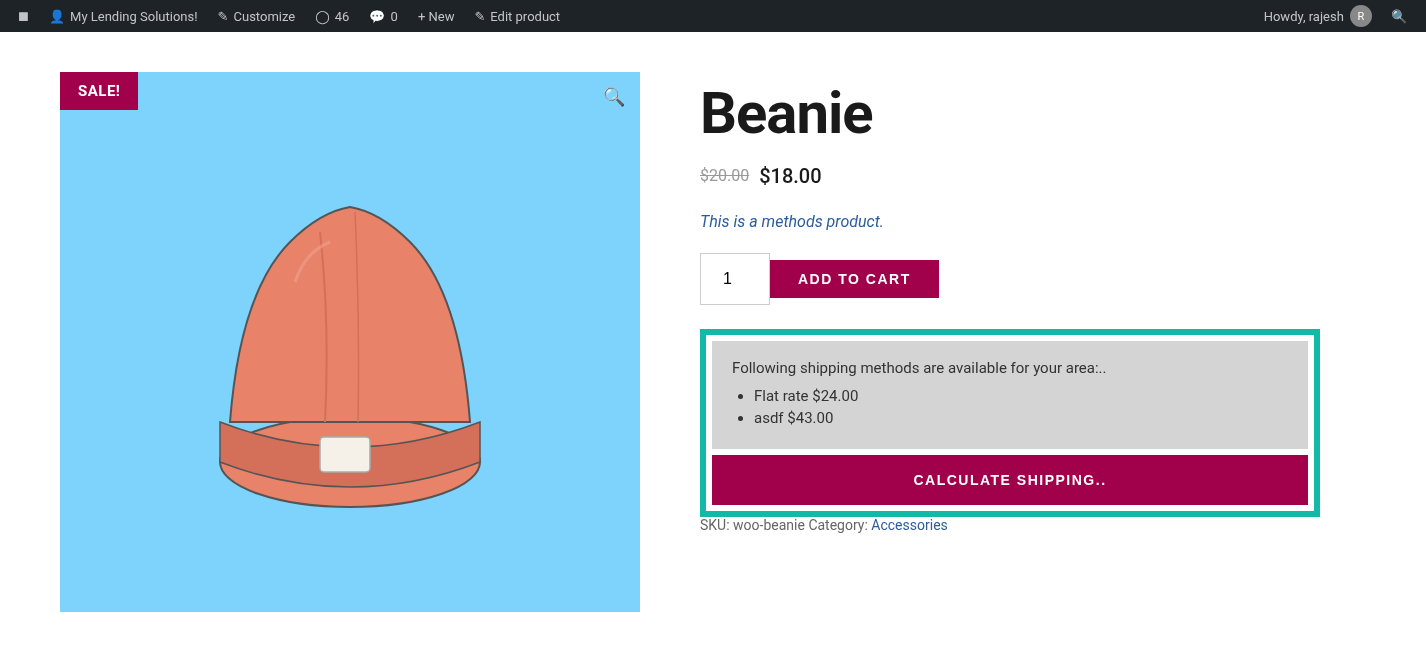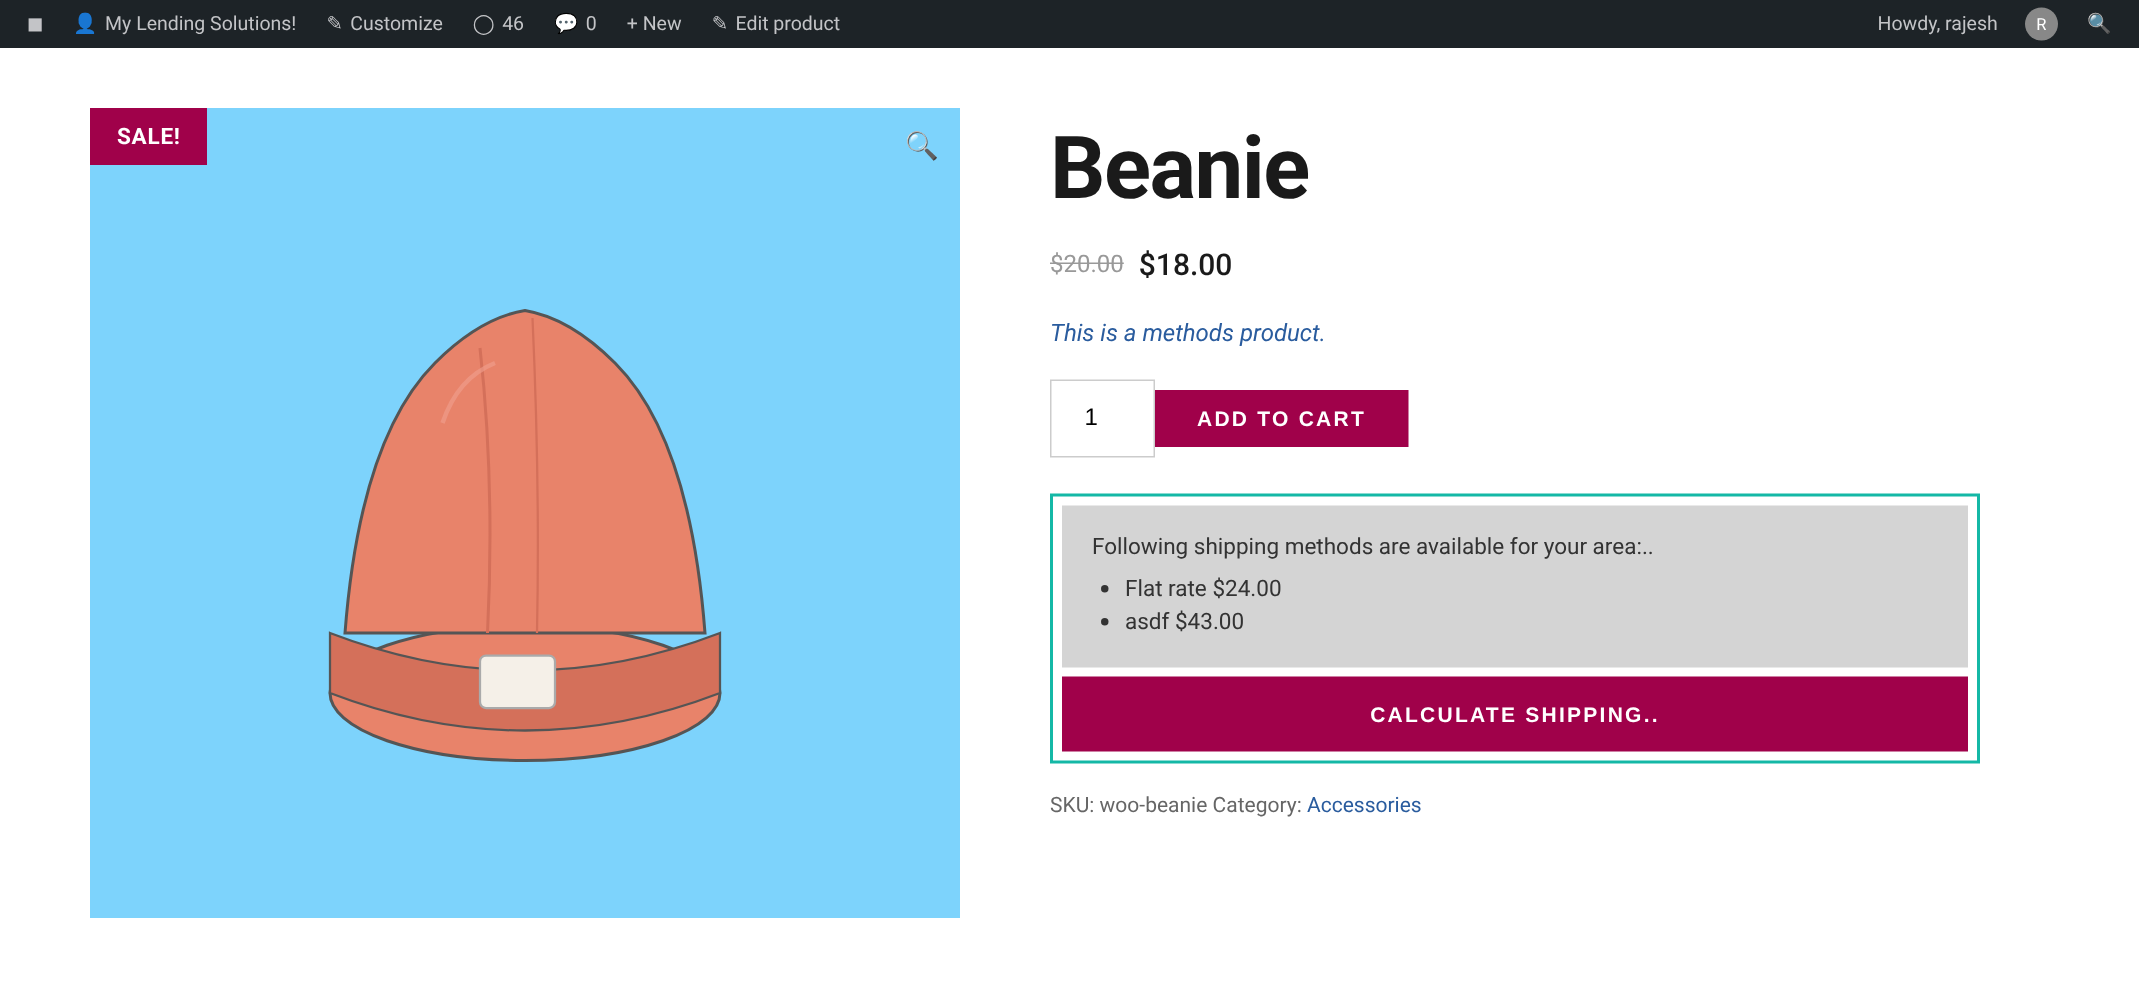--- a/index.html
+++ b/index.html
@@ -28,21 +28,21 @@
     }
     .admin-bar-right {
       margin-left: auto;
       display: flex;
       align-items: center;
       gap: 0;
     }
     .howdy-item {
       display: flex;
       align-items: center;
-      gap: 18px;
+      gap: 6px;
       padding: 0 10px;
       height: 32px;
       color: #c3c4c7;
       cursor: pointer;
     }
     .avatar-box {
       width: 22px;
       height: 22px;
       background: #888;
       border-radius: 50%;
@@ -163,23 +163,22 @@
       padding: 0 28px;
       font-size: 14px;
       font-weight: 700;
       text-transform: uppercase;
       letter-spacing: 1.5px;
       cursor: pointer;
     }
 
     
     .shipping-box {
-      border: 2px solid #14b8a6;
+      border: 6px solid #14b8a6;
       padding: 6px;
-      margin-bottom: 20px;
       max-width: 620px;
     }
     .shipping-info {
       background: #d4d4d4;
       padding: 18px 20px;
       margin-bottom: 0;
     }
     .shipping-info p {
       font-size: 15px;
       color: #333;

